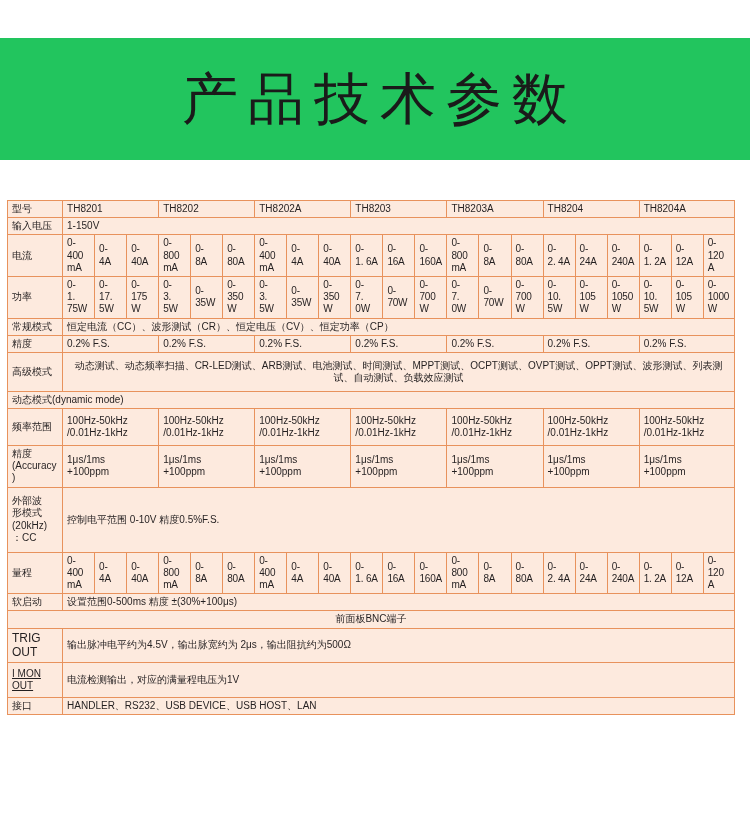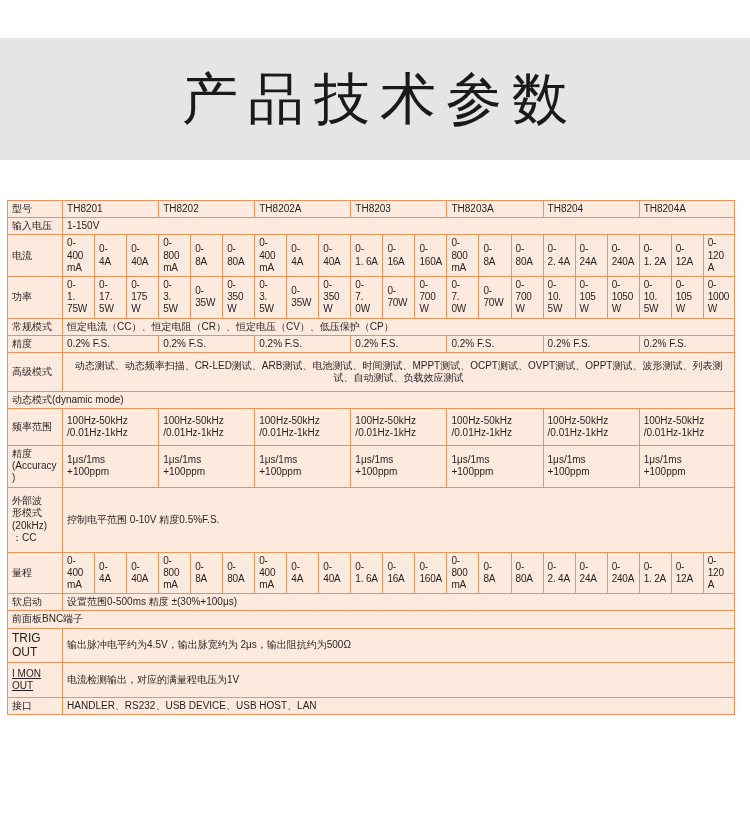--- a/index.html
+++ b/index.html
@@ -20,21 +20,21 @@
     background: #ffffff;
   }
 
   
   .banner {
     position: absolute;
     left: 0;
     top: 38px;
     width: 750px;
     height: 122px;
-    background: #e5e5e5;
+    background: #22c55e;
     display: flex;
     align-items: center;
     justify-content: center;
   }
   .banner-title {
     font-size: 56px;
     line-height: 1;
     color: #1a1a1a;
     letter-spacing: 10px;
     font-weight: 500;
@@ -241,21 +241,21 @@
           <td class="sub two-line">0-
 10. 5W</td>
           <td class="sub two-line">0-
 105W</td>
           <td class="sub two-line">0-
 1000W</td>
         </tr>
 
         <tr>
           <td class="lbl">常规模式</td>
-          <td class="wide" colspan="21">恒定电流（CC）、恒定电阻（CR）、恒定电压（CV）、低压保护（CP）</td>
+          <td class="wide" colspan="21">恒定电流（CC）、波形测试（CR）、恒定电压（CV）、恒定功率（CP）</td>
         </tr>
 
         <tr>
           <td class="lbl">精度</td>
           <td class="nowrap" colspan="3">0.2% F.S.</td>
           <td class="nowrap" colspan="3">0.2% F.S.</td>
           <td class="nowrap" colspan="3">0.2% F.S.</td>
           <td class="nowrap" colspan="3">0.2% F.S.</td>
           <td class="nowrap" colspan="3">0.2% F.S.</td>
           <td class="nowrap" colspan="3">0.2% F.S.</td>
@@ -361,21 +361,21 @@
           <td class="sub two-line">0-
 120A</td>
         </tr>
 
         <tr>
           <td class="lbl">软启动</td>
           <td class="wide" colspan="21">设置范围0-500ms   精度 ±(30%+100μs)</td>
         </tr>
 
         <tr class="gap-row">
-          <td class="wide" colspan="22" style="border-left:1px solid #e8925c;">前面板BNC端子</td>
+          <td class="wide" colspan="22" style="border-left:1px solid #e8925c;text-align:center;">前面板BNC端子</td>
         </tr>
 
         <tr>
           <td class="lbl" style="font-size:12px;">TRIG OUT</td>
           <td class="wide" colspan="21">输出脉冲电平约为4.5V，输出脉宽约为 2μs，输出阻抗约为500Ω</td>
         </tr>
 
         <tr>
           <td class="lbl lbl-lines" style="height:30px;text-decoration:underline;">I MON
 OUT</td>

